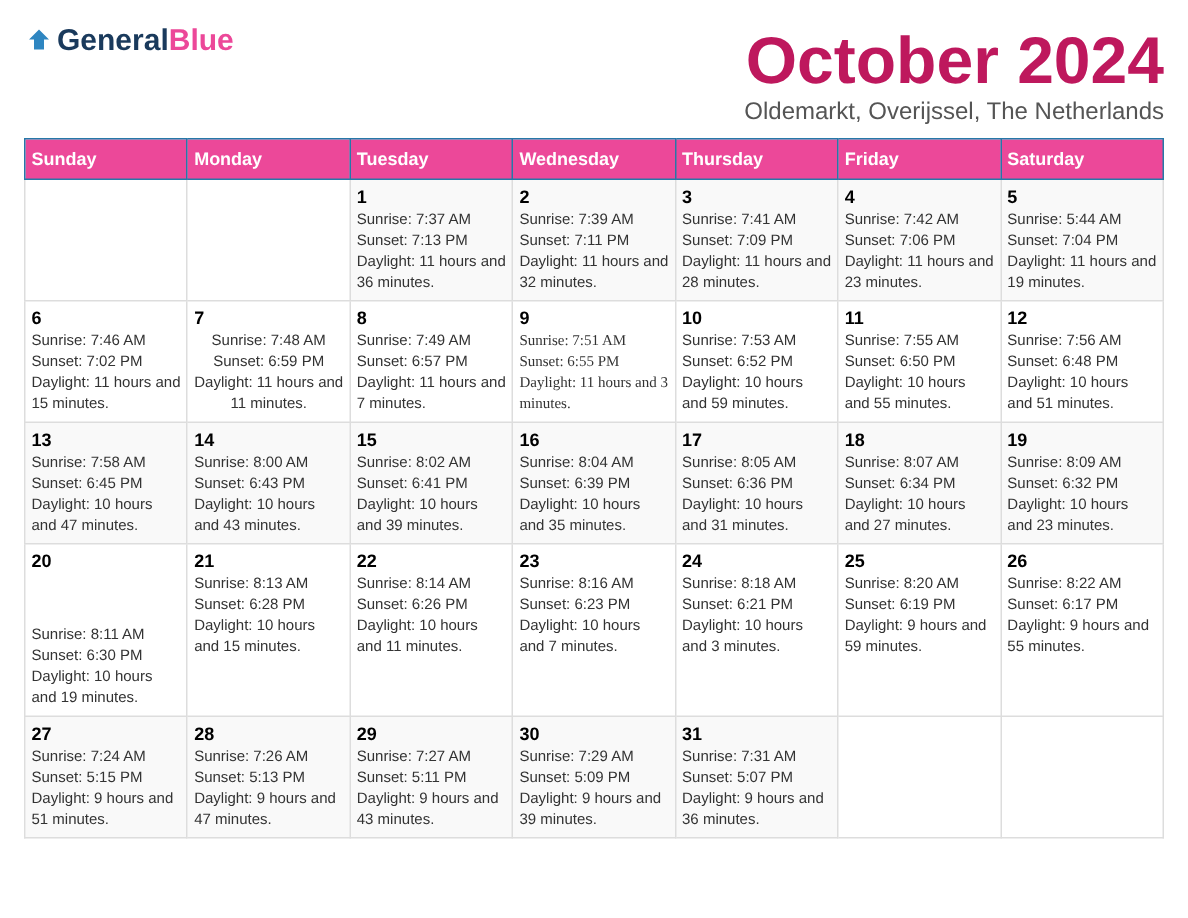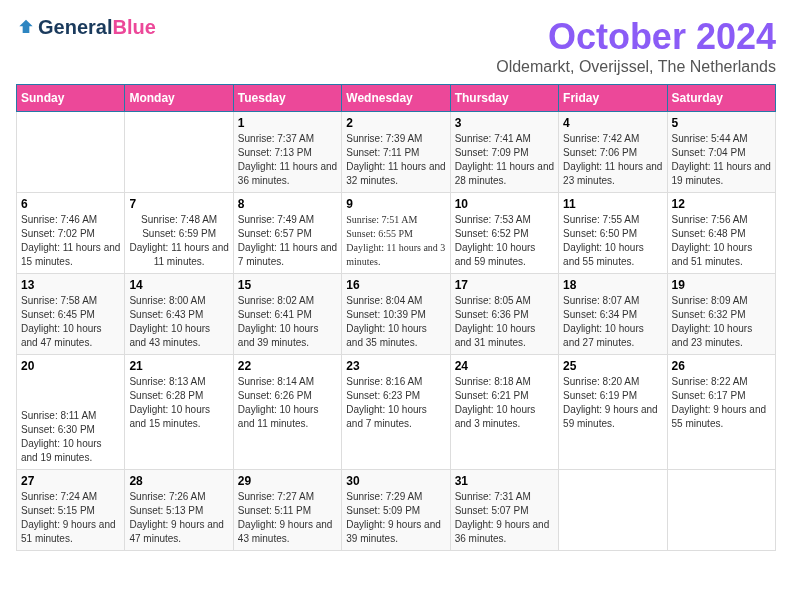--- a/index.html
+++ b/index.html
@@ -32,23 +32,23 @@
     .logo-blue { color: #ec4899; }
     .logo-icon {
       width: 20px;
       height: 20px;
       margin-right: 2px;
     }
     .title-area {
       text-align: right;
     }
     .month-title {
-      font-size: 36px;
+      font-size: 44px;
       font-weight: bold;
-      color: #8b5cf6;
+      color: #be185d;
     }
     .location-title {
       font-size: 16px;
       color: #555;
     }
     .calendar {
       width: 100%;
       border-collapse: collapse;
       font-size: 11px;
     }
@@ -218,21 +218,21 @@
         </td>
         <td>
           <span class="day-number">15</span>
           <div class="day-info" style="white-space: pre-line;">Sunrise: 8:02 AM
 Sunset: 6:41 PM
 Daylight: 10 hours and 39 minutes.</div>
         </td>
         <td>
           <span class="day-number">16</span>
           <div class="day-info" style="white-space: pre-line;">Sunrise: 8:04 AM
-Sunset: 10:39 PM
+Sunset: 6:39 PM
 Daylight: 10 hours and 35 minutes.</div>
         </td>
         <td>
           <span class="day-number">17</span>
           <div class="day-info" style="white-space: pre-line;">Sunrise: 8:05 AM
 Sunset: 6:36 PM
 Daylight: 10 hours and 31 minutes.</div>
         </td>
         <td>
           <span class="day-number">18</span>

